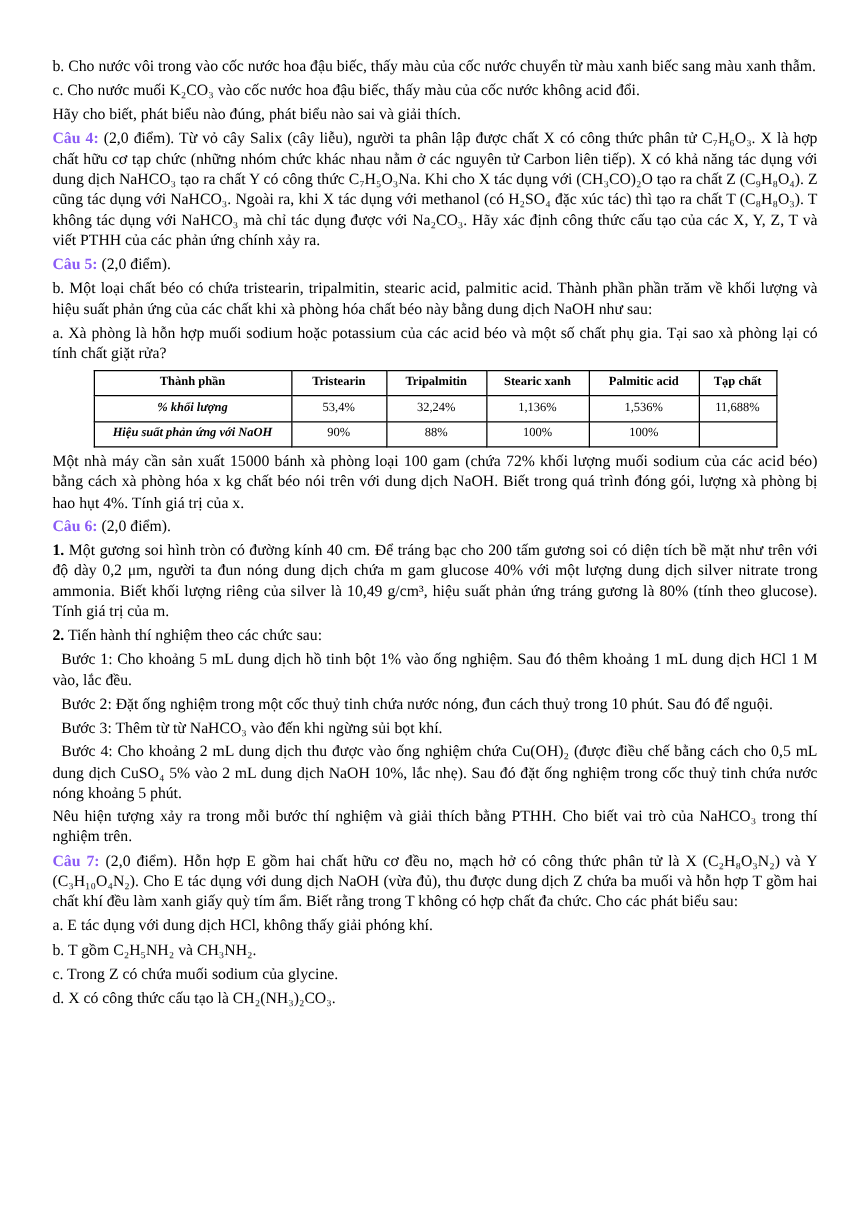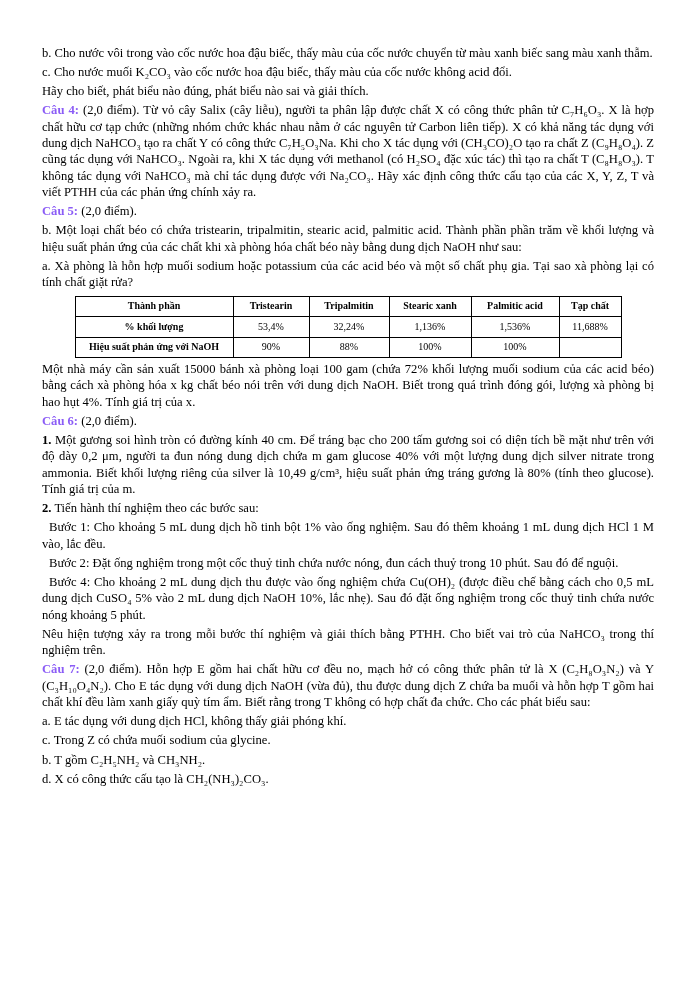--- a/index.html
+++ b/index.html
@@ -24,21 +24,21 @@
     margin:5px auto 2px auto;
     font-size:10px;
   }
   .data-table th, .data-table td {
     border:1px solid #000;
     padding:3.5px 6px;
     text-align:center;
     line-height:1.25;
   }
   .data-table thead th { font-weight:bold; }
-  .data-table .rowhead { font-weight:bold; }
+  .data-table .rowhead { font-weight:bold;font-style:italic; }
   .data-table col.c0 { width:158px; }
   .data-table col.c1 { width:76px; }
   .data-table col.c2 { width:80px; }
   .data-table col.c3 { width:82px; }
   .data-table col.c4 { width:88px; }
   .data-table col.c5 { width:62px; }
 </style>
 </head>
 <body>
 
@@ -104,29 +104,30 @@
   <p class="para">
     <span class="qlabel">Câu 6:</span>
     <span>(2,0 điểm).</span>
   </p>
   <p class="para">
     <span class="bprefix">1.</span>
     <span>Một gương soi hình tròn có đường kính 40 cm. Để tráng bạc cho 200 tấm gương soi có diện tích bề mặt như trên với độ dày 0,2 μm, người ta đun nóng dung dịch chứa m gam glucose 40% với một lượng dung dịch silver nitrate trong ammonia. Biết khối lượng riêng của silver là 10,49 g/cm³, hiệu suất phản ứng tráng gương là 80% (tính theo glucose). Tính giá trị của m.</span>
   </p>
   <p class="para">
     <span class="bprefix">2.</span>
-    <span>Tiến hành thí nghiệm theo các bước sau:</span>
+    <span>Tiến hành thí nghiệm theo các chức sau:</span>
   </p>
   <p class="para step">Bước 1: Cho khoảng 5 mL dung dịch hồ tinh bột 1% vào ống nghiệm. Sau đó thêm khoảng 1 mL dung dịch HCl 1 M vào, lắc đều.</p>
   <p class="para step">Bước 2: Đặt ống nghiệm trong một cốc thuỷ tinh chứa nước nóng, đun cách thuỷ trong 10 phút. Sau đó để nguội.</p>
+  <p class="para step">Bước 3: Thêm từ từ NaHCO₃ vào đến khi ngừng sủi bọt khí.</p>
   <p class="para step">Bước 4: Cho khoảng 2 mL dung dịch thu được vào ống nghiệm chứa Cu(OH)₂ (được điều chế bằng cách cho 0,5 mL dung dịch CuSO₄ 5% vào 2 mL dung dịch NaOH 10%, lắc nhẹ). Sau đó đặt ống nghiệm trong cốc thuỷ tinh chứa nước nóng khoảng 5 phút.</p>
   <p class="para">Nêu hiện tượng xảy ra trong mỗi bước thí nghiệm và giải thích bằng PTHH. Cho biết vai trò của NaHCO₃ trong thí nghiệm trên.</p>
 
   <p class="para">
     <span class="qlabel">Câu 7:</span>
     <span>(2,0 điểm). Hỗn hợp E gồm hai chất hữu cơ đều no, mạch hở có công thức phân tử là X (C₂H₈O₃N₂) và Y (C₃H₁₀O₄N₂). Cho E tác dụng với dung dịch NaOH (vừa đủ), thu được dung dịch Z chứa ba muối và hỗn hợp T gồm hai chất khí đều làm xanh giấy quỳ tím ẩm. Biết rằng trong T không có hợp chất đa chức. Cho các phát biểu sau:</span>
   </p>
   <p class="para">a. E tác dụng với dung dịch HCl, không thấy giải phóng khí.</p>
+  <p class="para">b. T gồm C₂H₅NH₂ và CH₃NH₂.</p>
   <p class="para">c. Trong Z có chứa muối sodium của glycine.</p>
-  <p class="para">b. T gồm C₂H₅NH₂ và CH₃NH₂.</p>
   <p class="para">d. X có công thức cấu tạo là CH₂(NH₃)₂CO₃.</p>
 
 </div>
 
 </body></html>

